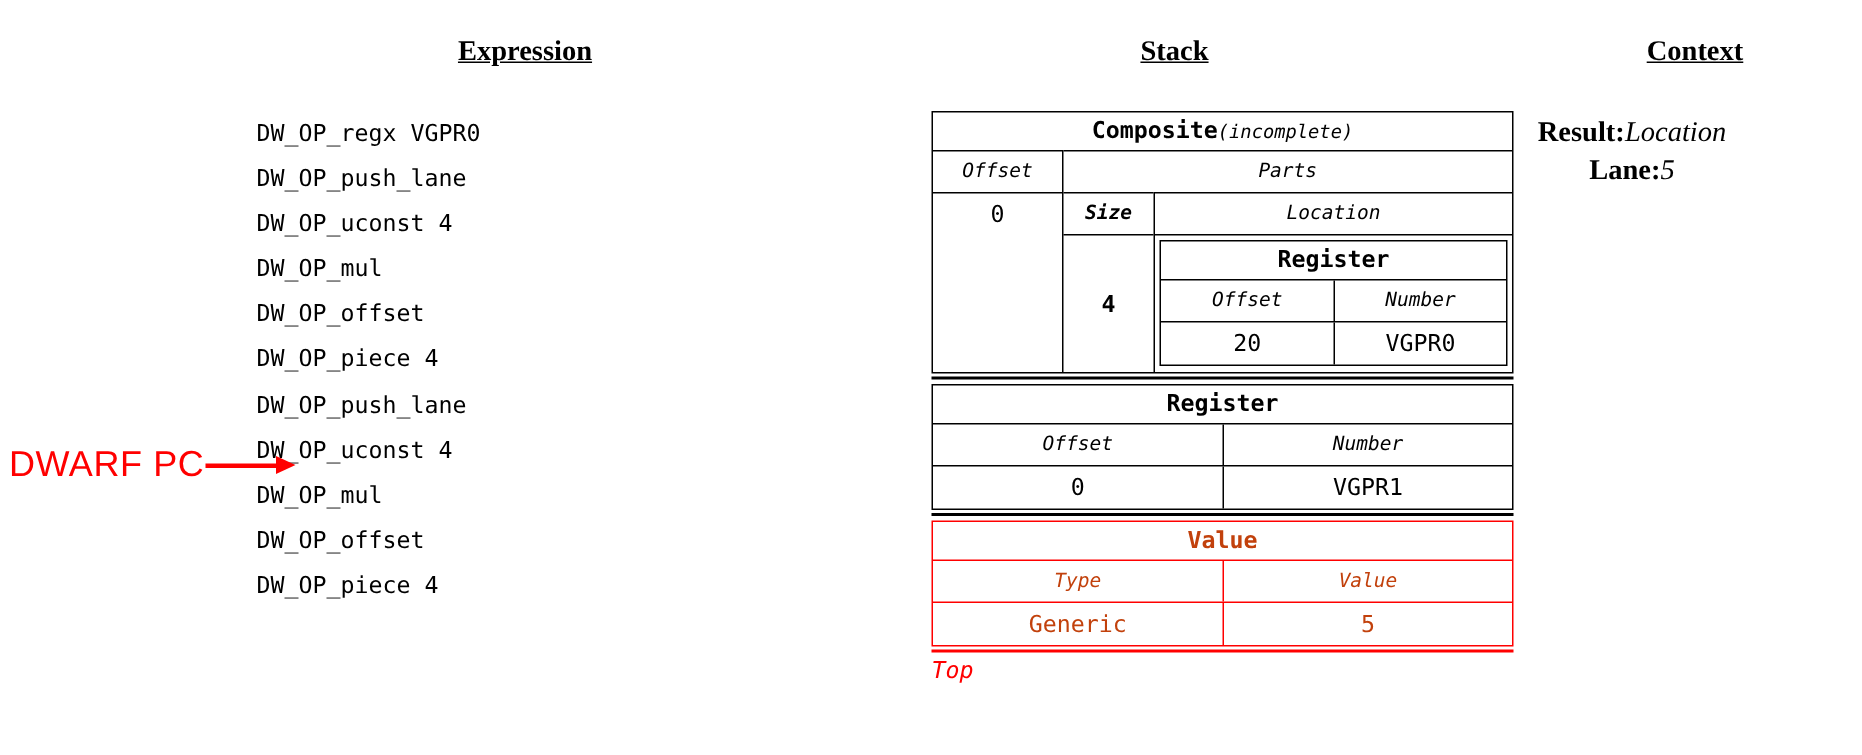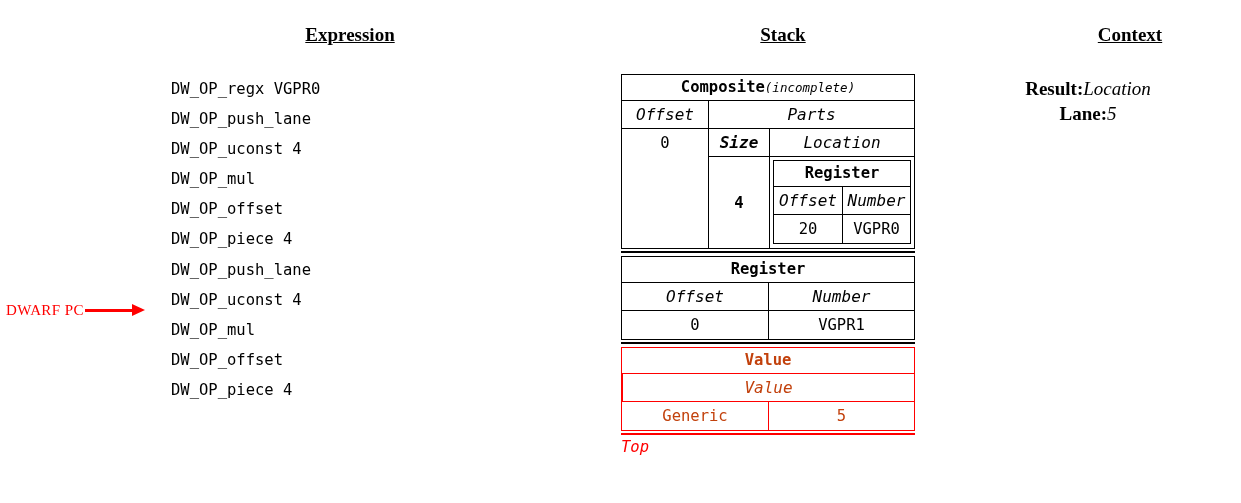--- a/index.html
+++ b/index.html
@@ -44,22 +44,22 @@
   #pc-marker {
     position: absolute;
     left: 6px;
     top: 297px;
     height: 26px;
     display: flex;
     align-items: center;
     color: #ff0000;
   }
   #pc-label {
-    font-family: Liberation Serif, serif;
-    font-size: 15px;
+    font-family: Liberation Sans, sans-serif;
+    font-size: 24px;
     white-space: nowrap;
     letter-spacing: 0.4px;
   }
   #pc-arrow {
     position: relative;
     width: 62px;
     height: 12px;
     margin-left: 1px;
   }
   #pc-arrow .shaft {
@@ -75,21 +75,21 @@
     border-top: 6px solid transparent;
     border-bottom: 6px solid transparent;
     border-left: 13px solid #ff0000;
   }
 
   
   #stack-column {
     position: absolute;
     left: 621px;
     top: 74px;
-    width: 294px;
+    width: 388px;
     font-family: "DejaVu Sans Mono", "Liberation Mono", monospace;
   }
   .stack-entry { position: relative; }
   .box {
     border: 1.6px solid #000;
     box-sizing: border-box;
     background: #fff;
   }
   .box.red { border-color: #ff0000; color: #c2410c; }
 
@@ -113,21 +113,21 @@
     white-space: nowrap;
   }
   .ttl .paren {
     font-weight: normal;
     font-style: italic;
     font-size: 12.5px;
   }
   .hdr {
     text-align: center;
     font-style: italic;
-    font-size: 16px;
+    font-size: 13px;
     height: 27px;
     line-height: 27px;
     white-space: nowrap;
   }
   .cell {
     text-align: center;
     font-size: 15.5px;
     height: 28px;
     line-height: 28px;
     white-space: nowrap;
@@ -299,20 +299,21 @@
       </div>
     </div>
   </div>
 
   <div class="entry-sep"></div>
 
   <div class="stack-entry">
     <div class="box red">
       <div class="ttl">Value</div>
       <div class="two-col rule-red">
+        <div class="hdr">Type</div>
         <div class="hdr vsep-red">Value</div>
       </div>
       <div class="two-col rule-red">
         <div class="cell">Generic</div>
         <div class="cell vsep-red">5</div>
       </div>
     </div>
   </div>
 
   <div class="top-rule"></div>

